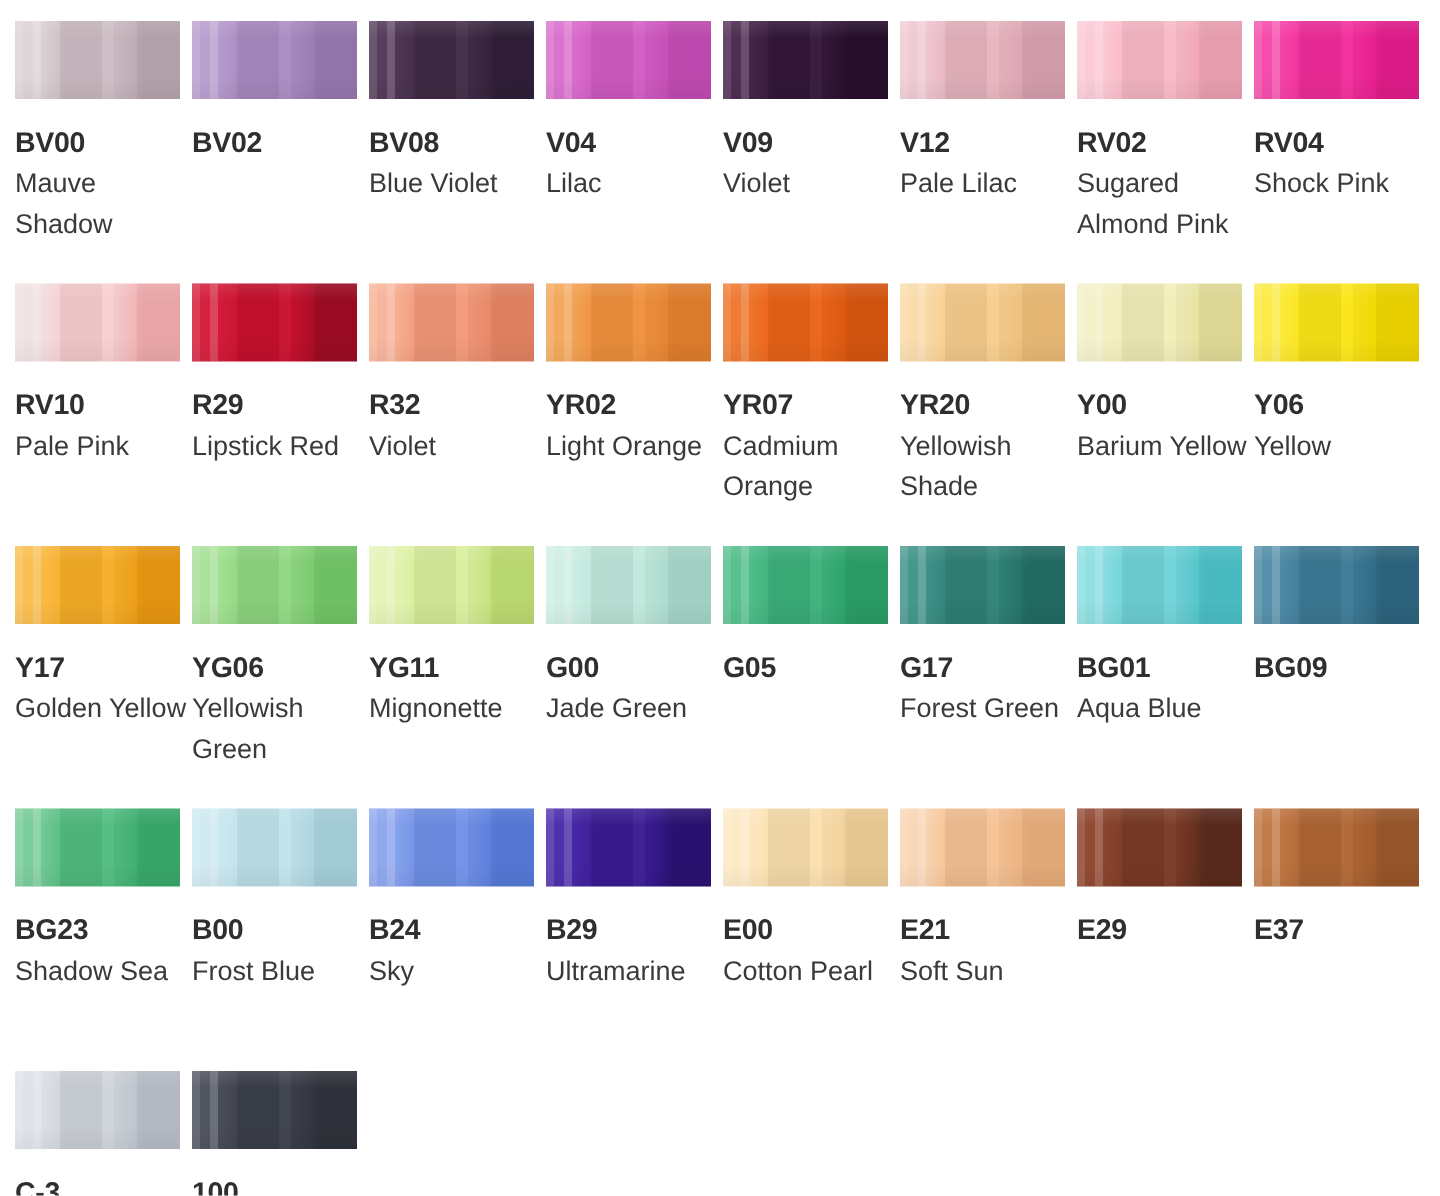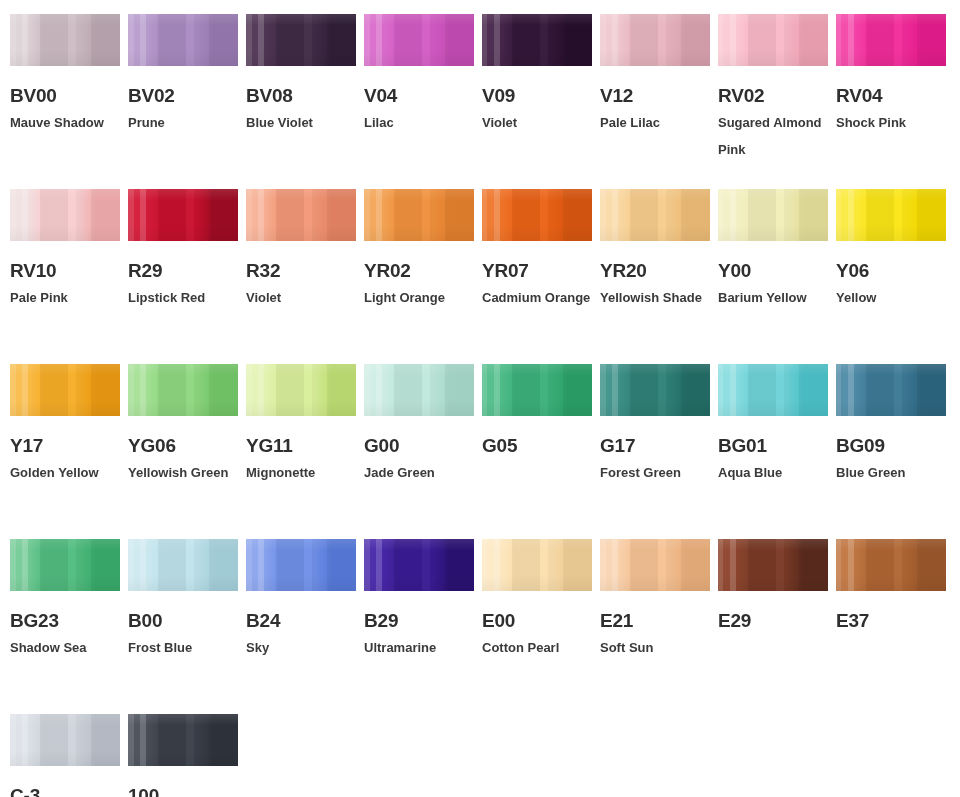--- a/index.html
+++ b/index.html
@@ -87,22 +87,22 @@
     font-size: 19px;
     font-weight: bold;
     color: #2f2f2f;
     letter-spacing: -0.2px;
     margin-top: 20px;
     line-height: 20px;
     white-space: nowrap;
   }
 
   .swatch-name {
-    font-size: 13px;
-    font-weight: bold;
+    font-size: 18px;
+    font-weight: normal;
     color: #3a3a3a;
     line-height: 27px;
     margin-top: 3px;
     width: 118px;
   }
 </style>
 </head>
 <body>
 
 <div class="chart">
@@ -114,21 +114,20 @@
         </div>
         <div class="swatch-code">BV00</div>
         <div class="swatch-name">Mauve Shadow</div>
       </div>
       <div class="swatch-cell">
         <div class="swatch-chip" style="background: linear-gradient(90deg, rgb(183, 155, 205) 0%, rgb(183, 155, 205) 14%, rgb(169, 139, 194) 30%, rgb(169, 139, 194) 62%, rgb(157, 127, 184) 78%, rgb(157, 127, 184) 100%);">
           <div class="bands"></div>
           <div class="sheen"></div>
         </div>
         <div class="swatch-code">BV02</div>
-        <div class="swatch-name">Prune</div>
       </div>
       <div class="swatch-cell">
         <div class="swatch-chip" style="background: linear-gradient(90deg, rgb(77, 51, 82) 0%, rgb(77, 51, 82) 14%, rgb(65, 43, 70) 30%, rgb(65, 43, 70) 62%, rgb(51, 32, 58) 78%, rgb(51, 32, 58) 100%);">
           <div class="bands"></div>
           <div class="sheen"></div>
         </div>
         <div class="swatch-code">BV08</div>
         <div class="swatch-name">Blue Violet</div>
       </div>
       <div class="swatch-cell">
@@ -289,21 +288,20 @@
         </div>
         <div class="swatch-code">BG01</div>
         <div class="swatch-name">Aqua Blue</div>
       </div>
       <div class="swatch-cell">
         <div class="swatch-chip" style="background: linear-gradient(90deg, rgb(77, 138, 166) 0%, rgb(77, 138, 166) 14%, rgb(61, 122, 150) 30%, rgb(61, 122, 150) 62%, rgb(47, 106, 133) 78%, rgb(47, 106, 133) 100%);">
           <div class="bands"></div>
           <div class="sheen"></div>
         </div>
         <div class="swatch-code">BG09</div>
-        <div class="swatch-name">Blue Green</div>
       </div>
       <div class="swatch-cell">
         <div class="swatch-chip" style="background: linear-gradient(90deg, rgb(116, 202, 150) 0%, rgb(116, 202, 150) 14%, rgb(81, 189, 127) 30%, rgb(81, 189, 127) 62%, rgb(60, 179, 112) 78%, rgb(60, 179, 112) 100%);">
           <div class="bands"></div>
           <div class="sheen"></div>
         </div>
         <div class="swatch-code">BG23</div>
         <div class="swatch-name">Shadow Sea</div>
       </div>
       <div class="swatch-cell">

